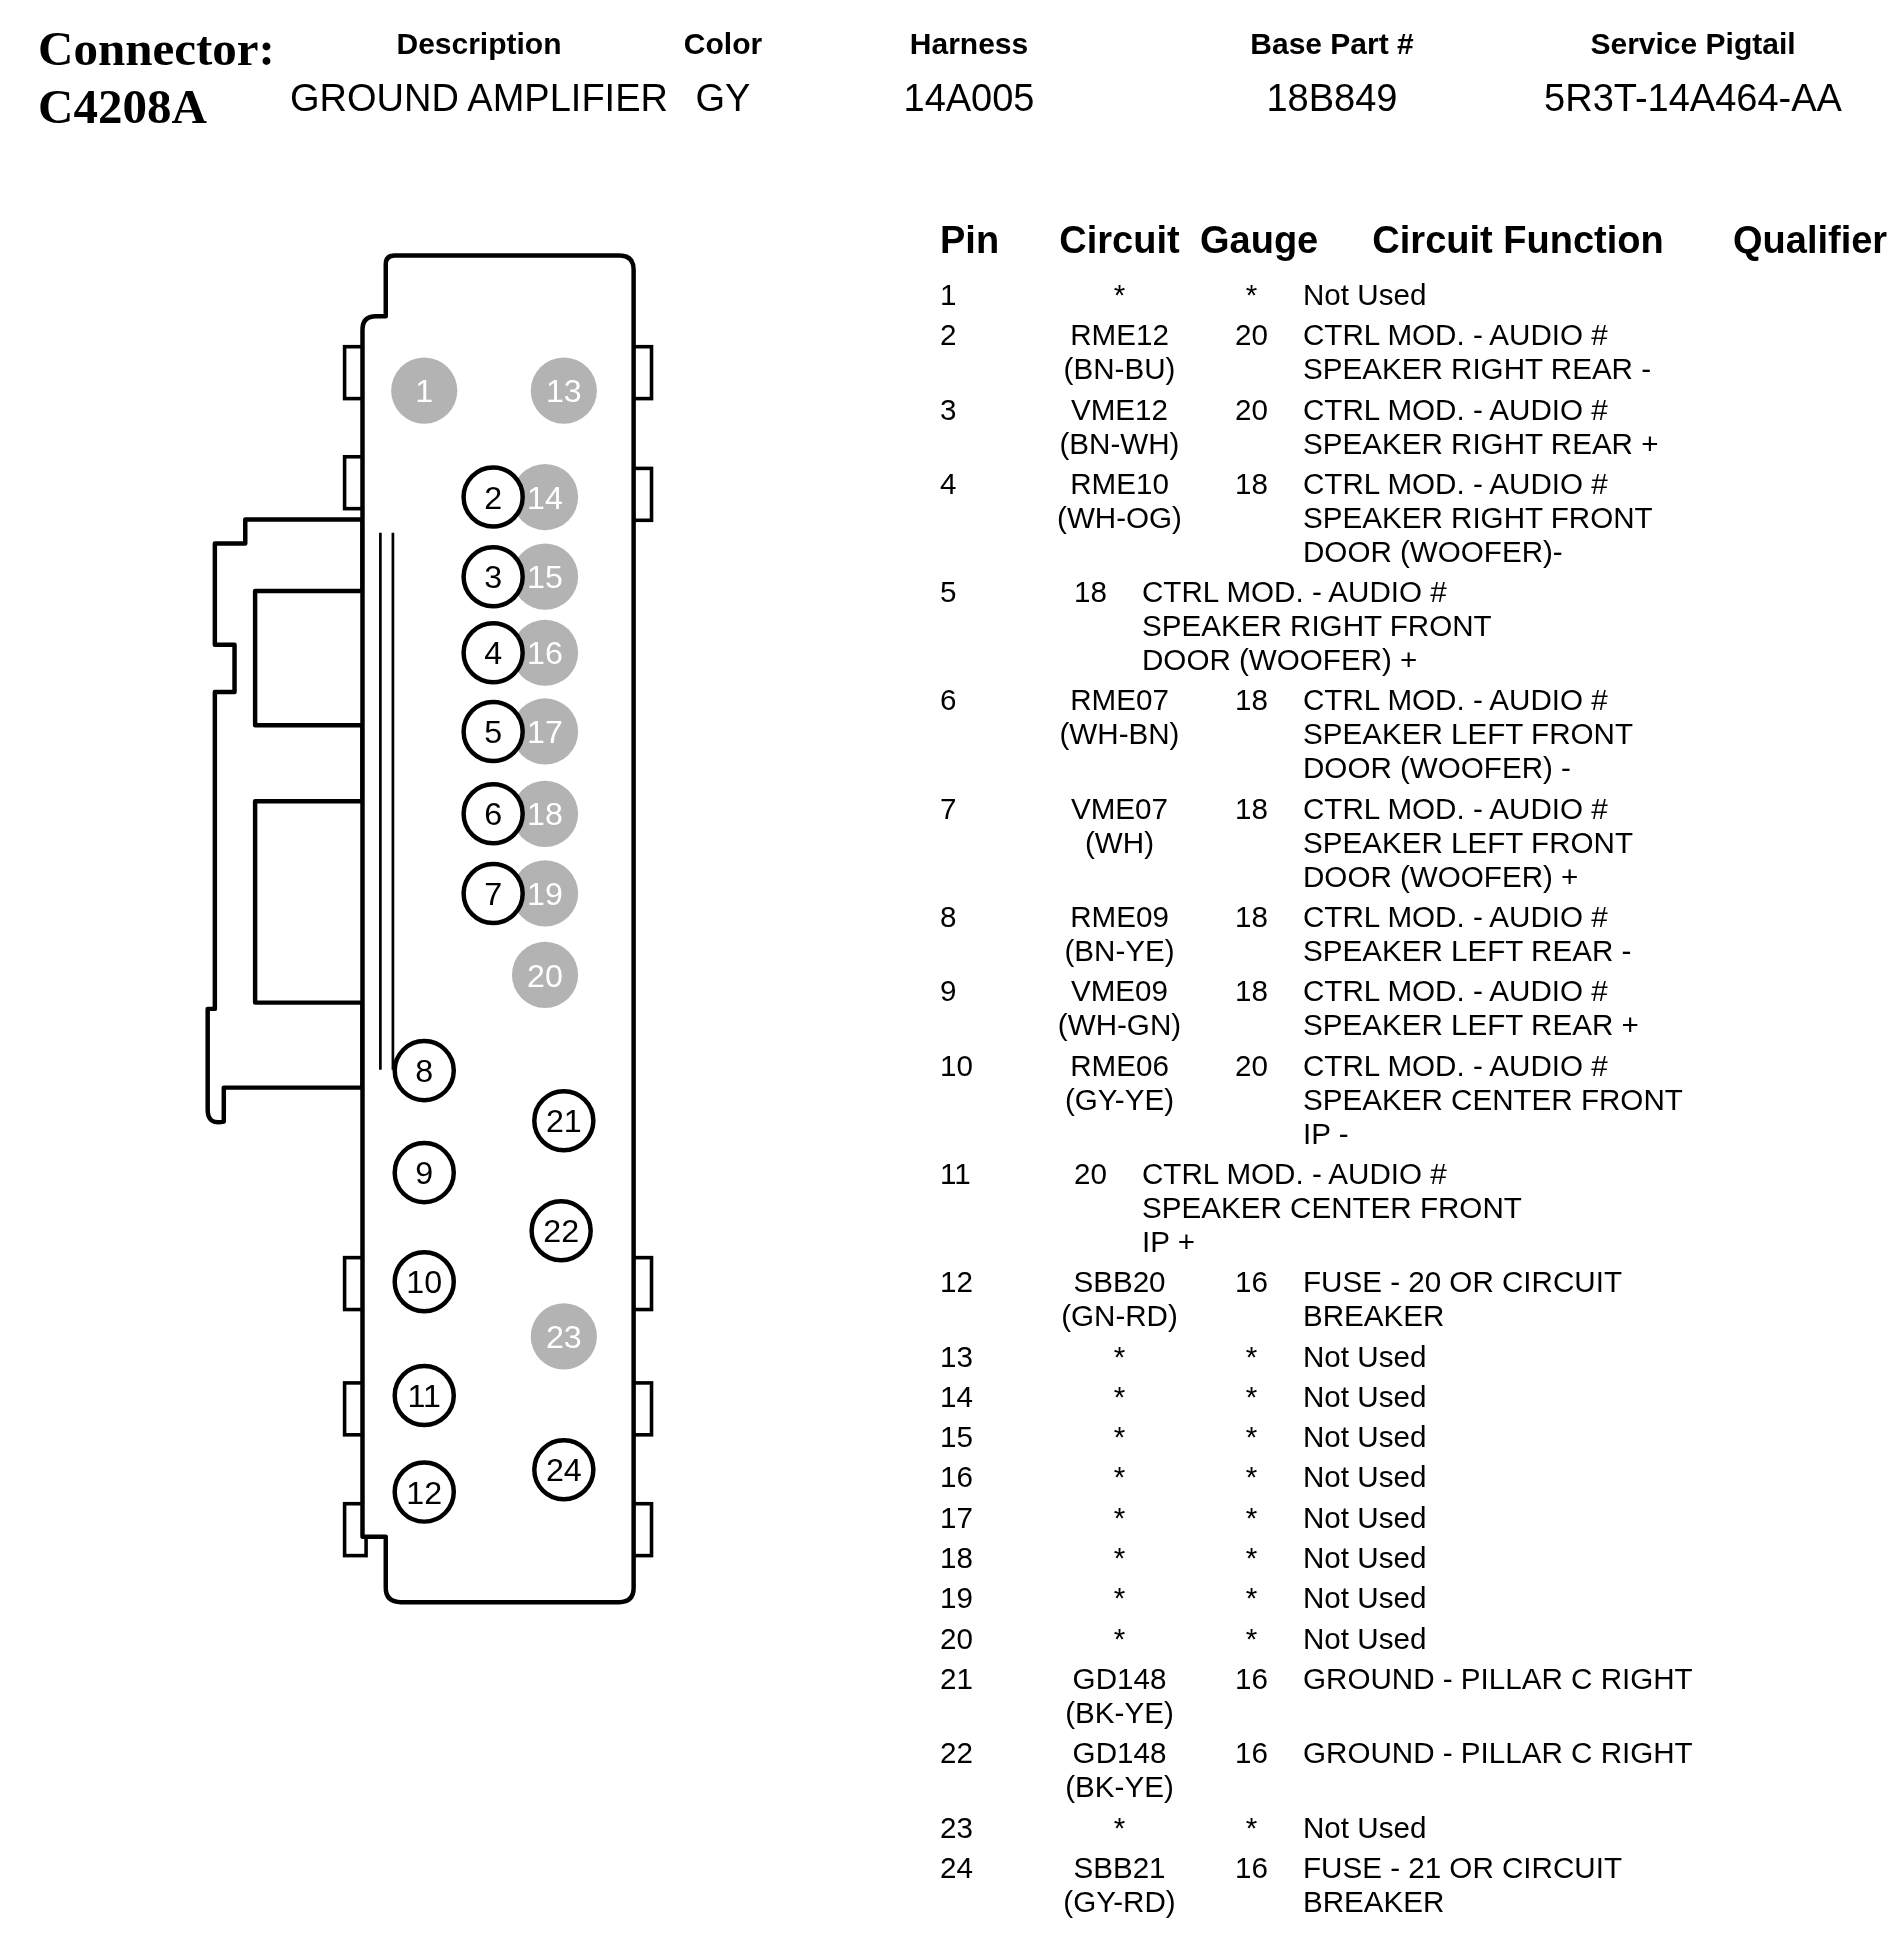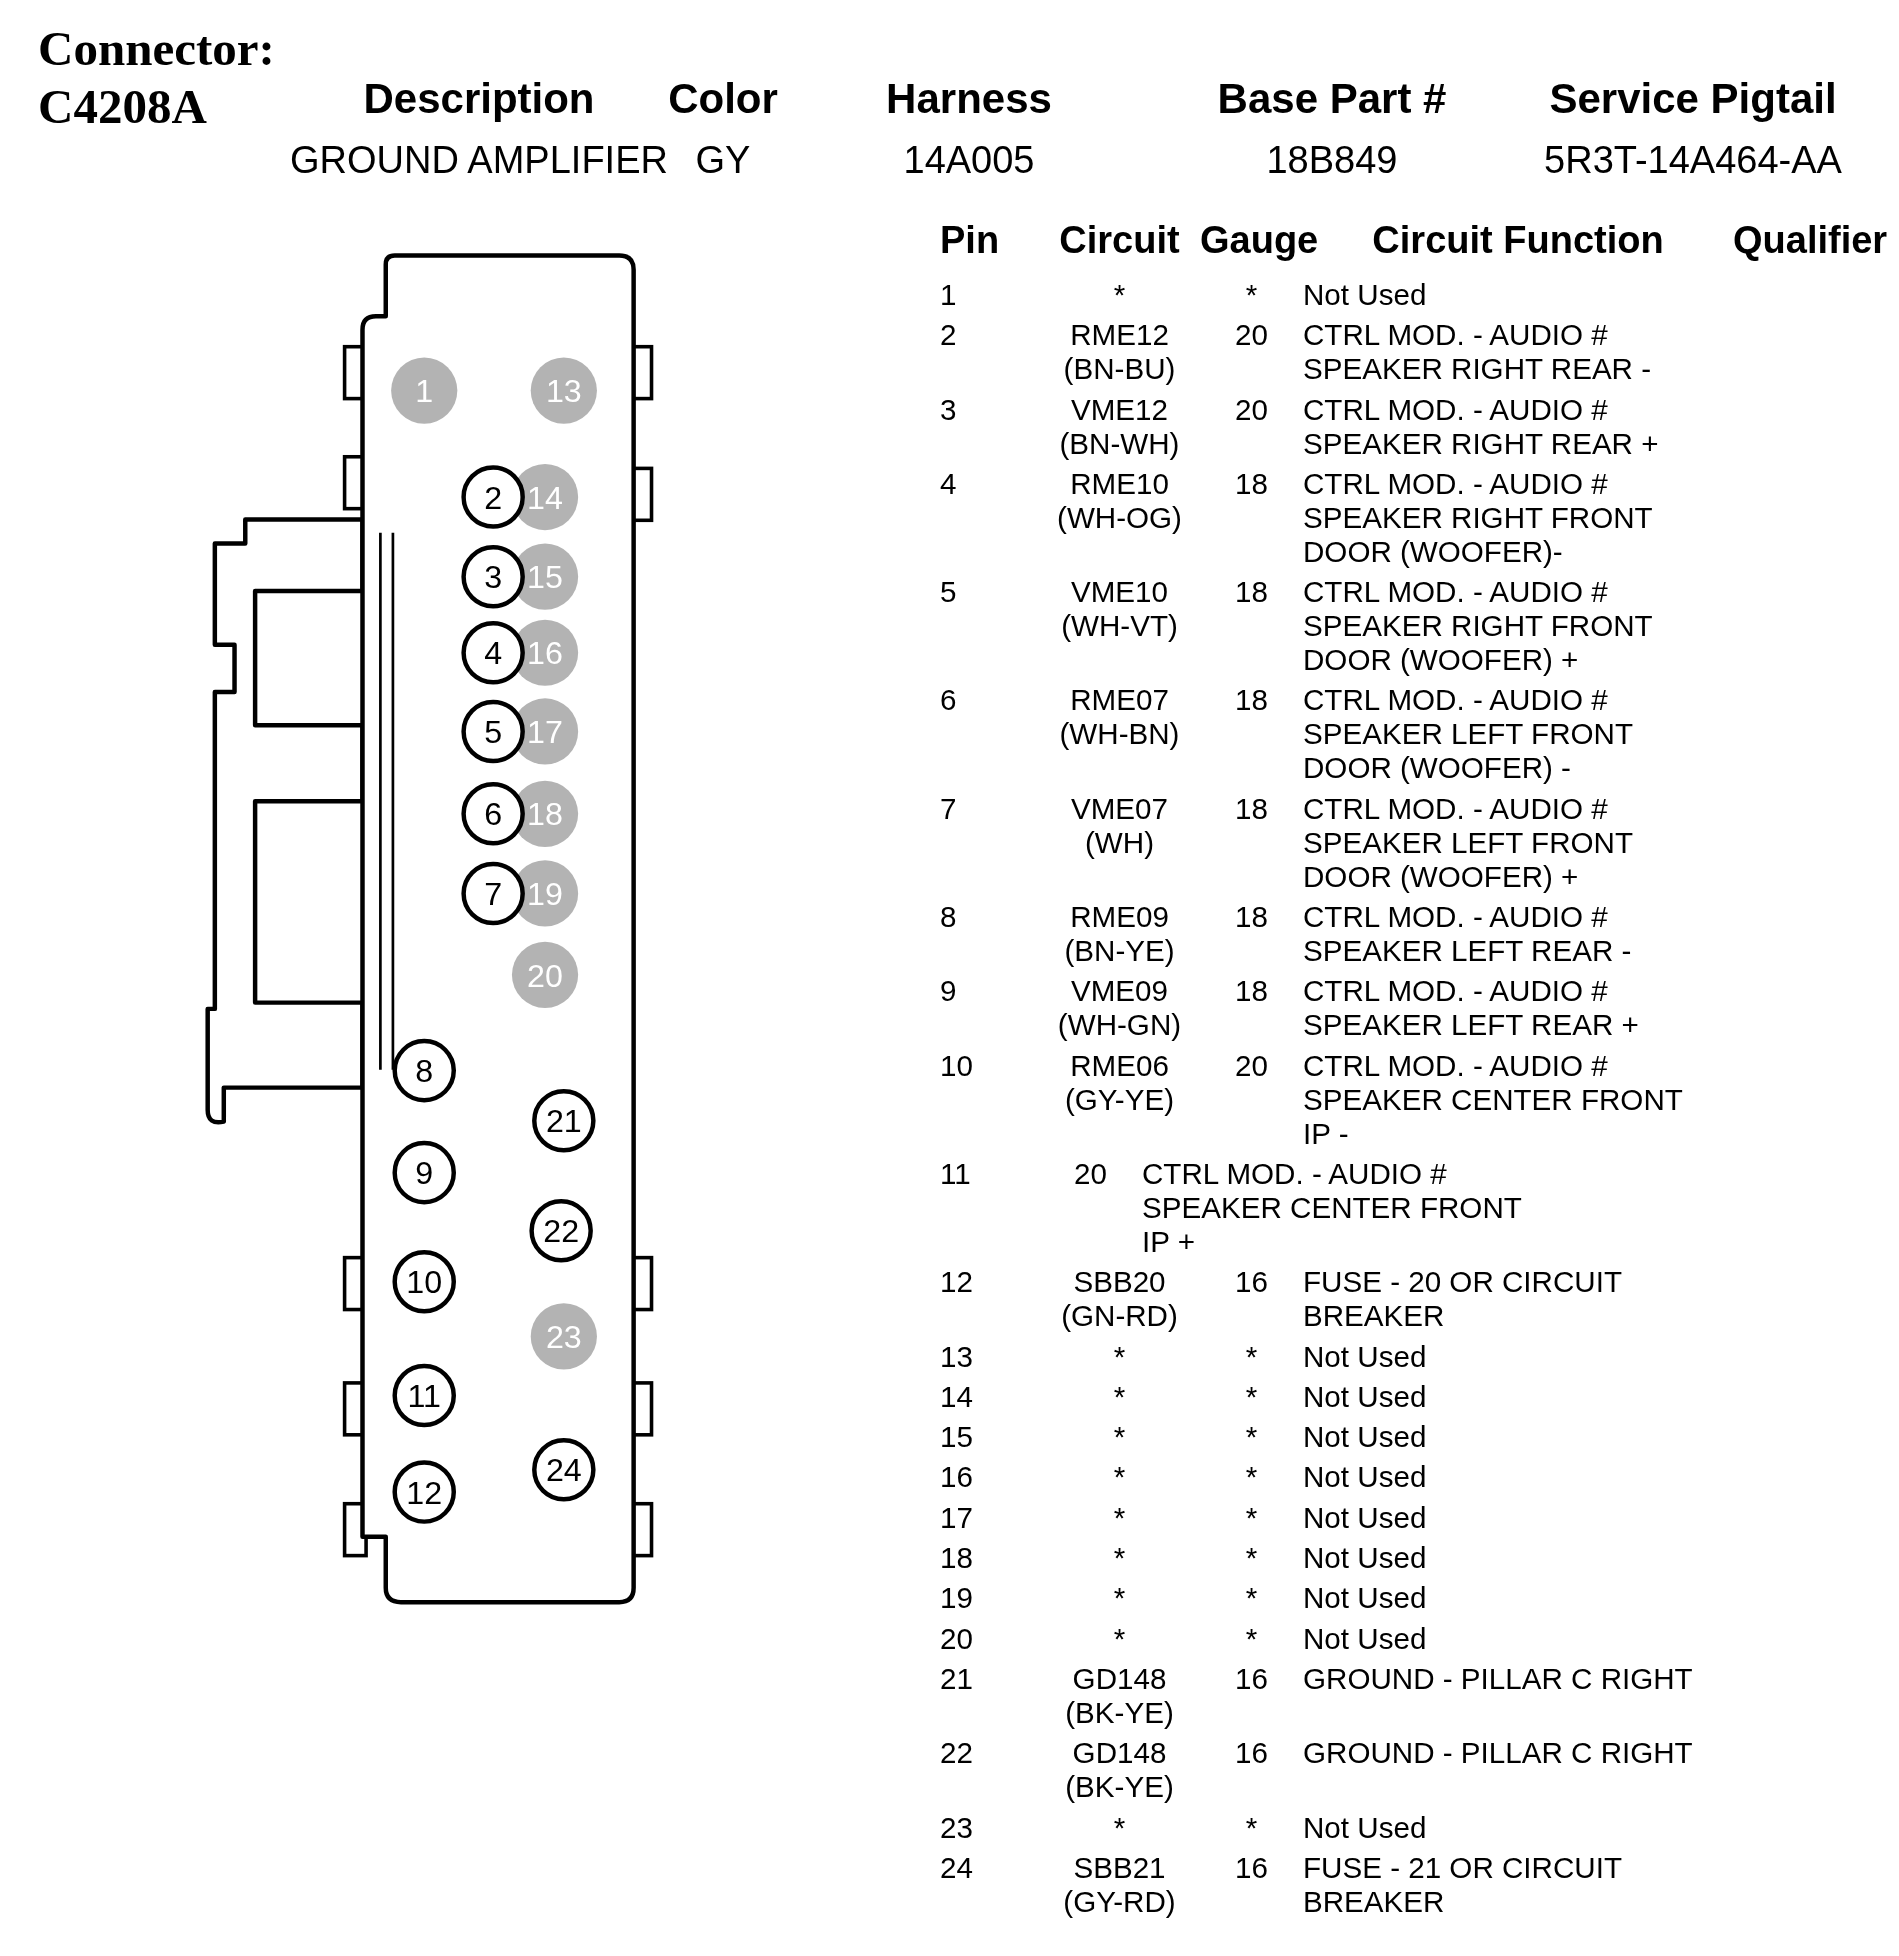--- a/index.html
+++ b/index.html
@@ -7,21 +7,21 @@
   body {
     width:1900px; height:1957px;
     background:#ffffff; color:#000;
     font-family:"Liberation Sans", sans-serif;
     position:relative; overflow:hidden;
   }
 
   
   .conn-block { position:absolute; left:38px; top:19.7px; font-size:49px; font-weight:bold; line-height:1.18;font-family:Liberation Serif, serif; }
   .hfield { position:absolute; top:27px; transform:translateX(-50%); text-align:center; white-space:nowrap; }
-  .hlabel { font-weight:bold; font-size:42px;margin-top:48px; }
+  .hlabel { font-weight:bold; font-size:30px; }
   .hvalue { font-size:38px; margin-top:16px; }
 
   
   .diagram-svg { position:absolute; left:188px; top:237px; }
   .outline { fill:#fff; stroke:#000; stroke-width:5; stroke-linejoin:round; }
   .tab     { fill:#fff; stroke:#000; stroke-width:4; }
   .detail  { fill:none; stroke:#000; stroke-width:3; }
   .pin-used   { fill:#fff; stroke:#000; stroke-width:5; }
   .pin-unused { fill:#b3b3b3; stroke:none; }
   .pn { font-family:"Liberation Sans", sans-serif; font-size:36px; text-anchor:middle; }
@@ -231,22 +231,20 @@
         <div class="cell c-circuit">RME10
 (WH-OG)</div>
         <div class="cell c-gauge">18</div>
         <div class="cell c-func">CTRL MOD. - AUDIO #
 SPEAKER RIGHT FRONT
 DOOR (WOOFER)-</div>
         <div class="cell c-qual"></div>
       </div>
       <div class="trow">
         <div class="cell c-pin">5</div>
-        <div class="cell c-circuit">VME10
-(WH-VT)</div>
         <div class="cell c-gauge">18</div>
         <div class="cell c-func">CTRL MOD. - AUDIO #
 SPEAKER RIGHT FRONT
 DOOR (WOOFER) +</div>
         <div class="cell c-qual"></div>
       </div>
       <div class="trow">
         <div class="cell c-pin">6</div>
         <div class="cell c-circuit">RME07
 (WH-BN)</div>

